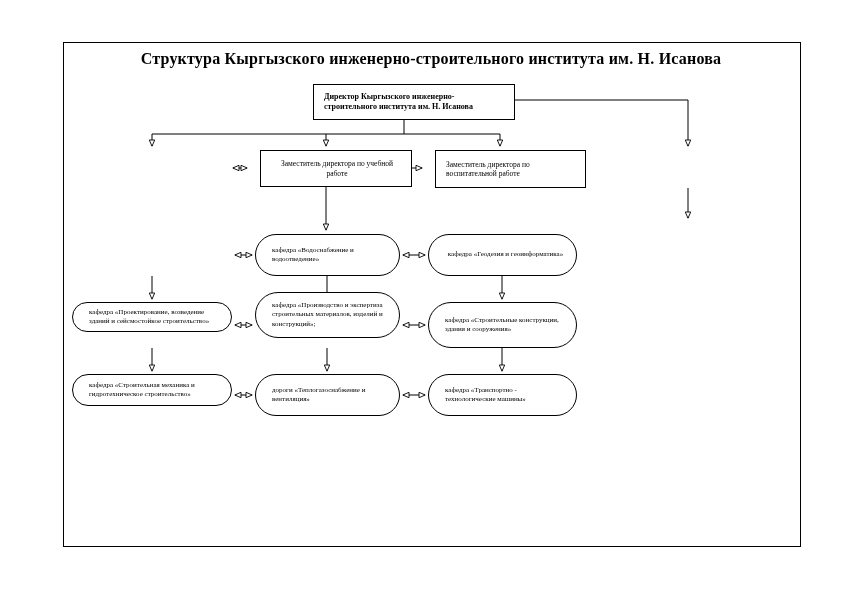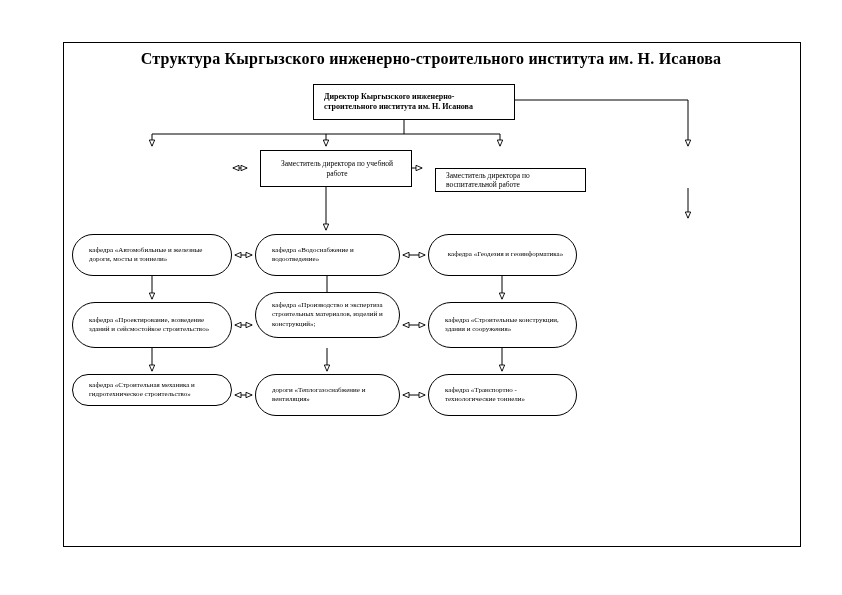--- a/index.html
+++ b/index.html
@@ -13,27 +13,27 @@
   .node{position:absolute;background:#fff;border:1px solid #000;box-sizing:border-box;
         display:flex;align-items:center;font-size:7.5px;line-height:1.25;}
   .node .txt{width:100%;}
   .rect{padding:3px 8px 3px 10px;margin-left:10px;}
   .stadium{border-radius:23px;padding:3px 10px 3px 16px;font-size:7px;line-height:1.3;}
   .center{text-align:center;}
   
   #n-director{left:303px;top:84px;width:202px;height:36px;font-size:8px;font-weight:bold;}
   #n-dep-science{left:75px;top:150px;width:155px;height:37px;}
   #n-dep-edu{left:250px;top:150px;width:152px;height:37px;}
-  #n-dep-upbring{left:425px;top:168px;width:151px;height:24px;}
+  #n-dep-upbring{left:425px;top:150px;width:151px;height:38px;}
   #n-council{left:616px;top:150px;width:145px;height:38px;}
   #n-ums{left:616px;top:222px;width:145px;height:36px;}
   #n-roads{left:72px;top:234px;width:160px;height:42px;}
   #n-water{left:255px;top:234px;width:145px;height:42px;}
   #n-geodesy{left:428px;top:234px;width:149px;height:42px;}
-  #n-design{left:72px;top:302px;width:160px;height:46px;}
+  #n-design{left:72px;top:302px;width:160px;height:30px;}
   #n-materials{left:255px;top:292px;width:145px;height:46px;}
   #n-structures{left:428px;top:302px;width:149px;height:46px;}
   #n-mechanics{left:72px;top:374px;width:160px;height:32px;}
   #n-heat{left:255px;top:374px;width:145px;height:42px;}
   #n-transport{left:428px;top:374px;width:149px;height:42px;}
 </style>
 </head>
 <body>
 
 <div id="page">
@@ -89,23 +89,20 @@
   </div>
 
   <div class="node rect" id="n-dep-edu">
     <div class="txt center">Заместитель директора по учебной работе</div>
   </div>
   <div class="node rect" id="n-dep-upbring">
     <div class="txt">Заместитель директора по воспитательной работе</div>
   </div>
 
 
-  <div class="node stadium" id="n-roads">
-    <div class="txt">кафедра «Автомобильные и железные дороги, мосты и тоннели»</div>
-  </div>
   <div class="node stadium" id="n-water">
     <div class="txt">кафедра «Водоснабжение и водоотведение»</div>
   </div>
   <div class="node stadium" id="n-geodesy">
     <div class="txt center">кафедра «Геодезия и геоинформатика»</div>
   </div>
 
   <div class="node stadium" id="n-design">
     <div class="txt">кафедра «Проектирование, возведение зданий и сейсмостойкое строительство»</div>
   </div>
@@ -116,16 +113,16 @@
     <div class="txt">кафедра «Строительные конструкции, здания и сооружения»</div>
   </div>
 
   <div class="node stadium" id="n-mechanics">
     <div class="txt">кафедра «Строительная механика и гидротехническое строительство»</div>
   </div>
   <div class="node stadium" id="n-heat">
     <div class="txt">дороги «Теплогазоснабжение и вентиляция»</div>
   </div>
   <div class="node stadium" id="n-transport">
-    <div class="txt">кафедра «Транспортно - технологические тоннели»</div>
+    <div class="txt">кафедра «Транспортно - технологические машины»</div>
   </div>
 
 </div>
 
 </body></html>

